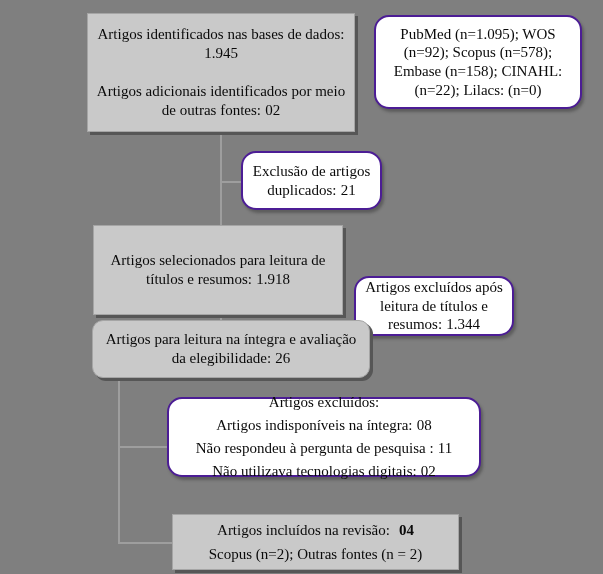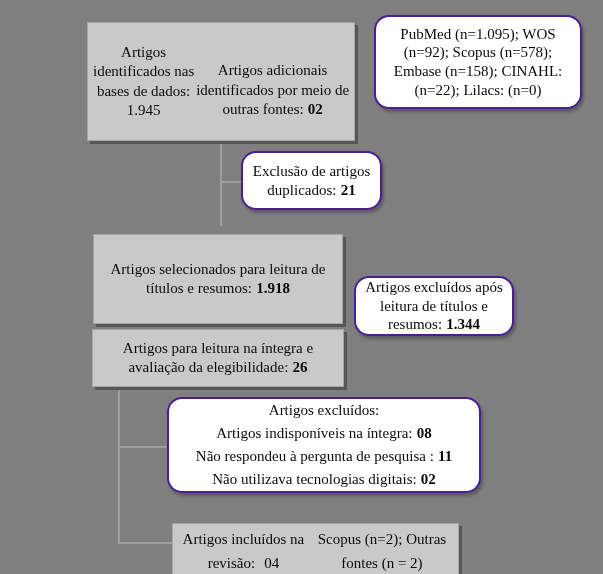--- a/index.html
+++ b/index.html
@@ -13,72 +13,71 @@
   }
   .stage { position: absolute; inset: 0; }
 
   
   .gbox {
     position: absolute;
     background: #c9c9c9;
     border: 1px solid #a5a5a5;
     box-shadow: 3px 3px 0 #565656;
     display: flex;
-    flex-direction: row;
+    flex-direction: column;
     align-items: center;
     justify-content: center;
     text-align: center;
     font-size: 15px;
     line-height: 1.3;
     box-sizing: border-box;
     padding: 2px 4px;
-    margin-top: 9px;
   }
 
   
   .wbox {
     position: absolute;
     background: #ffffff;
     border: 2px solid #4c1d95;
     border-radius: 15px;
     box-shadow: 2px 3px 3px rgba(50,50,50,0.45);
     display: flex;
     flex-direction: column;
     align-items: center;
     justify-content: center;
     text-align: center;
     font-size: 15px;
     line-height: 1.25;
     box-sizing: border-box;
     padding: 4px 8px;
   }
 
-  .val { font-weight: bold; margin-left: 0.28em; text-align: right; }
+  .val { font-weight: normal; margin-left: 0.28em; text-align: right; }
   .val-block { font-weight: normal; display: block; }
-  .val-wide { font-weight: normal; margin-left: 0.6em; }
+  .val-wide { font-weight: bold; margin-left: 0.6em; }
 
   .para + .para { margin-top: 18px; }
 
   
   .line { position: absolute; background: #9e9e9e; }
   .l-v1 { left: 220px; top: 133px; width: 2px;  height: 93px; }
   .l-h1 { left: 222px; top: 181px; width: 19px; height: 2px; }
   .l-v2 { left: 220px; top: 295px; width: 2px;  height: 26px; }
   .l-v3 { left: 118px; top: 378px; width: 2px;  height: 166px; }
   .l-h2 { left: 120px; top: 446px; width: 47px; height: 2px; }
   .l-h3 { left: 120px; top: 542px; width: 53px; height: 2px; }
 
   
   .b-identified  { left: 87px;  top: 13px;  width: 268px; height: 119px; }
   .b-sources     { left: 374px; top: 15px;  width: 208px; height: 94px; }
   .b-duplicates  { left: 241px; top: 151px; width: 141px; height: 59px; }
   .b-screened    { left: 93px;  top: 225px; width: 250px; height: 90px; }
   .b-exclscreen  { left: 354px; top: 276px; width: 160px; height: 60px; }
-  .b-eligibility { left: 92px;  top: 320px; width: 252px; height: 58px; }
-  .b-exclfull    { left: 167px; top: 397px; width: 314px; height: 96px; line-height: 1.55; }
+  .b-eligibility { left: 92px;  top: 320px; width: 278px; height: 58px; border-radius: 11px; }
+  .b-exclfull    { left: 167px; top: 397px; width: 314px; height: 80px; line-height: 1.55; }
   .b-included    { left: 172px; top: 514px; width: 287px; height: 56px; line-height: 1.6; }
 </style>
 </head>
 <body>
 
 <div class="stage">
 
   <div class="line l-v1"></div>
   <div class="line l-h1"></div>
   <div class="line l-v2"></div>

